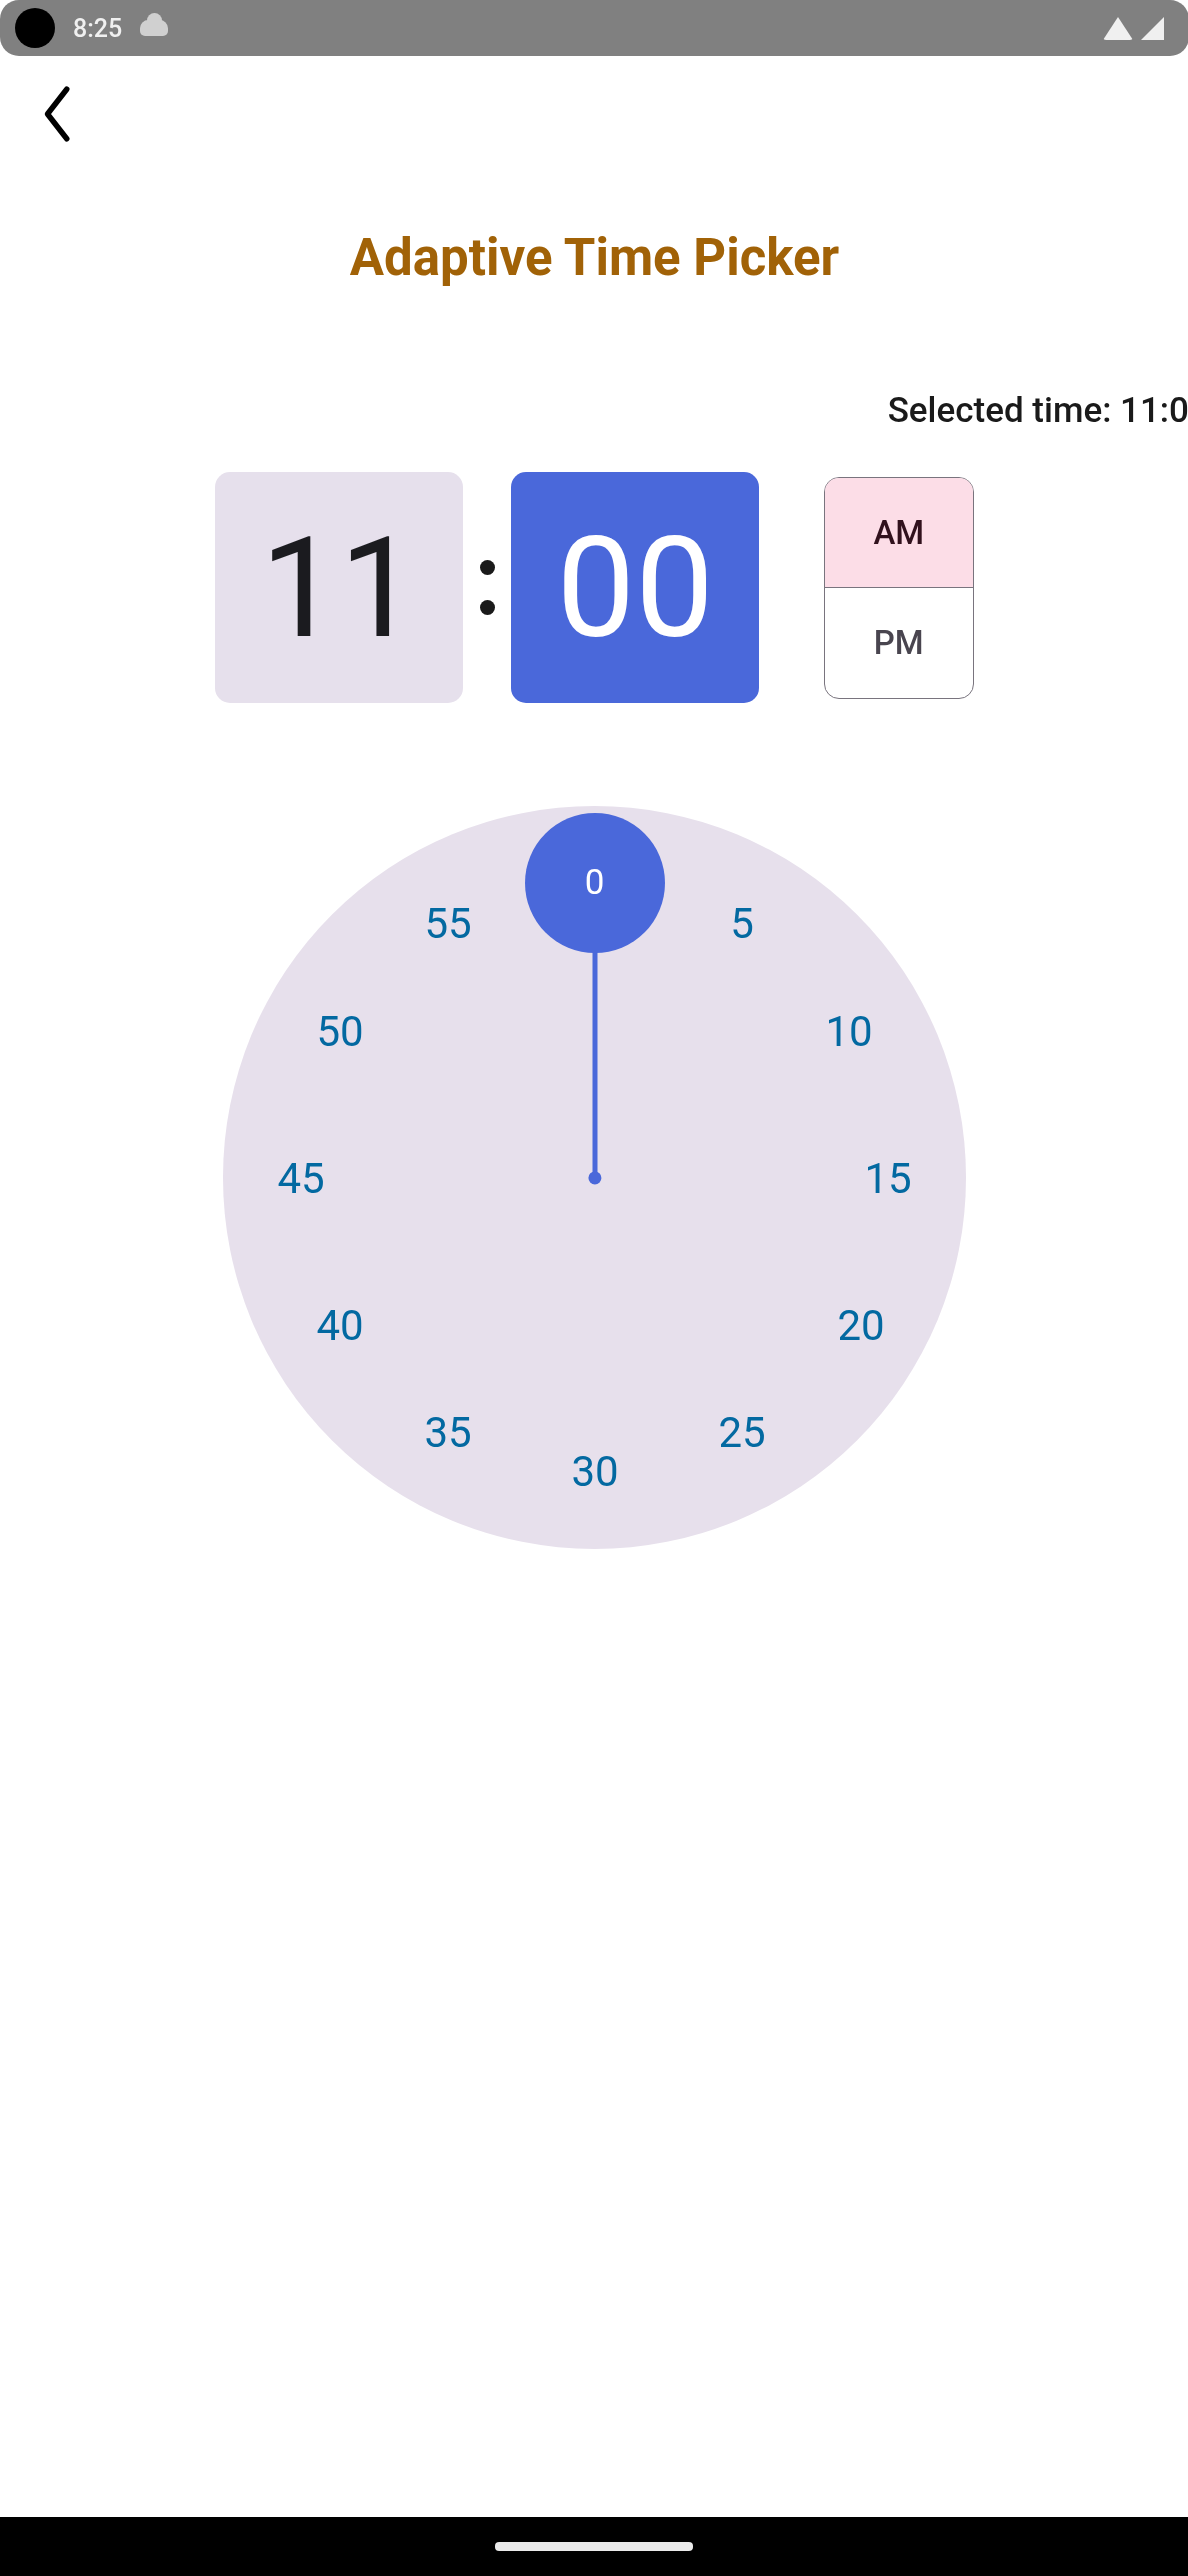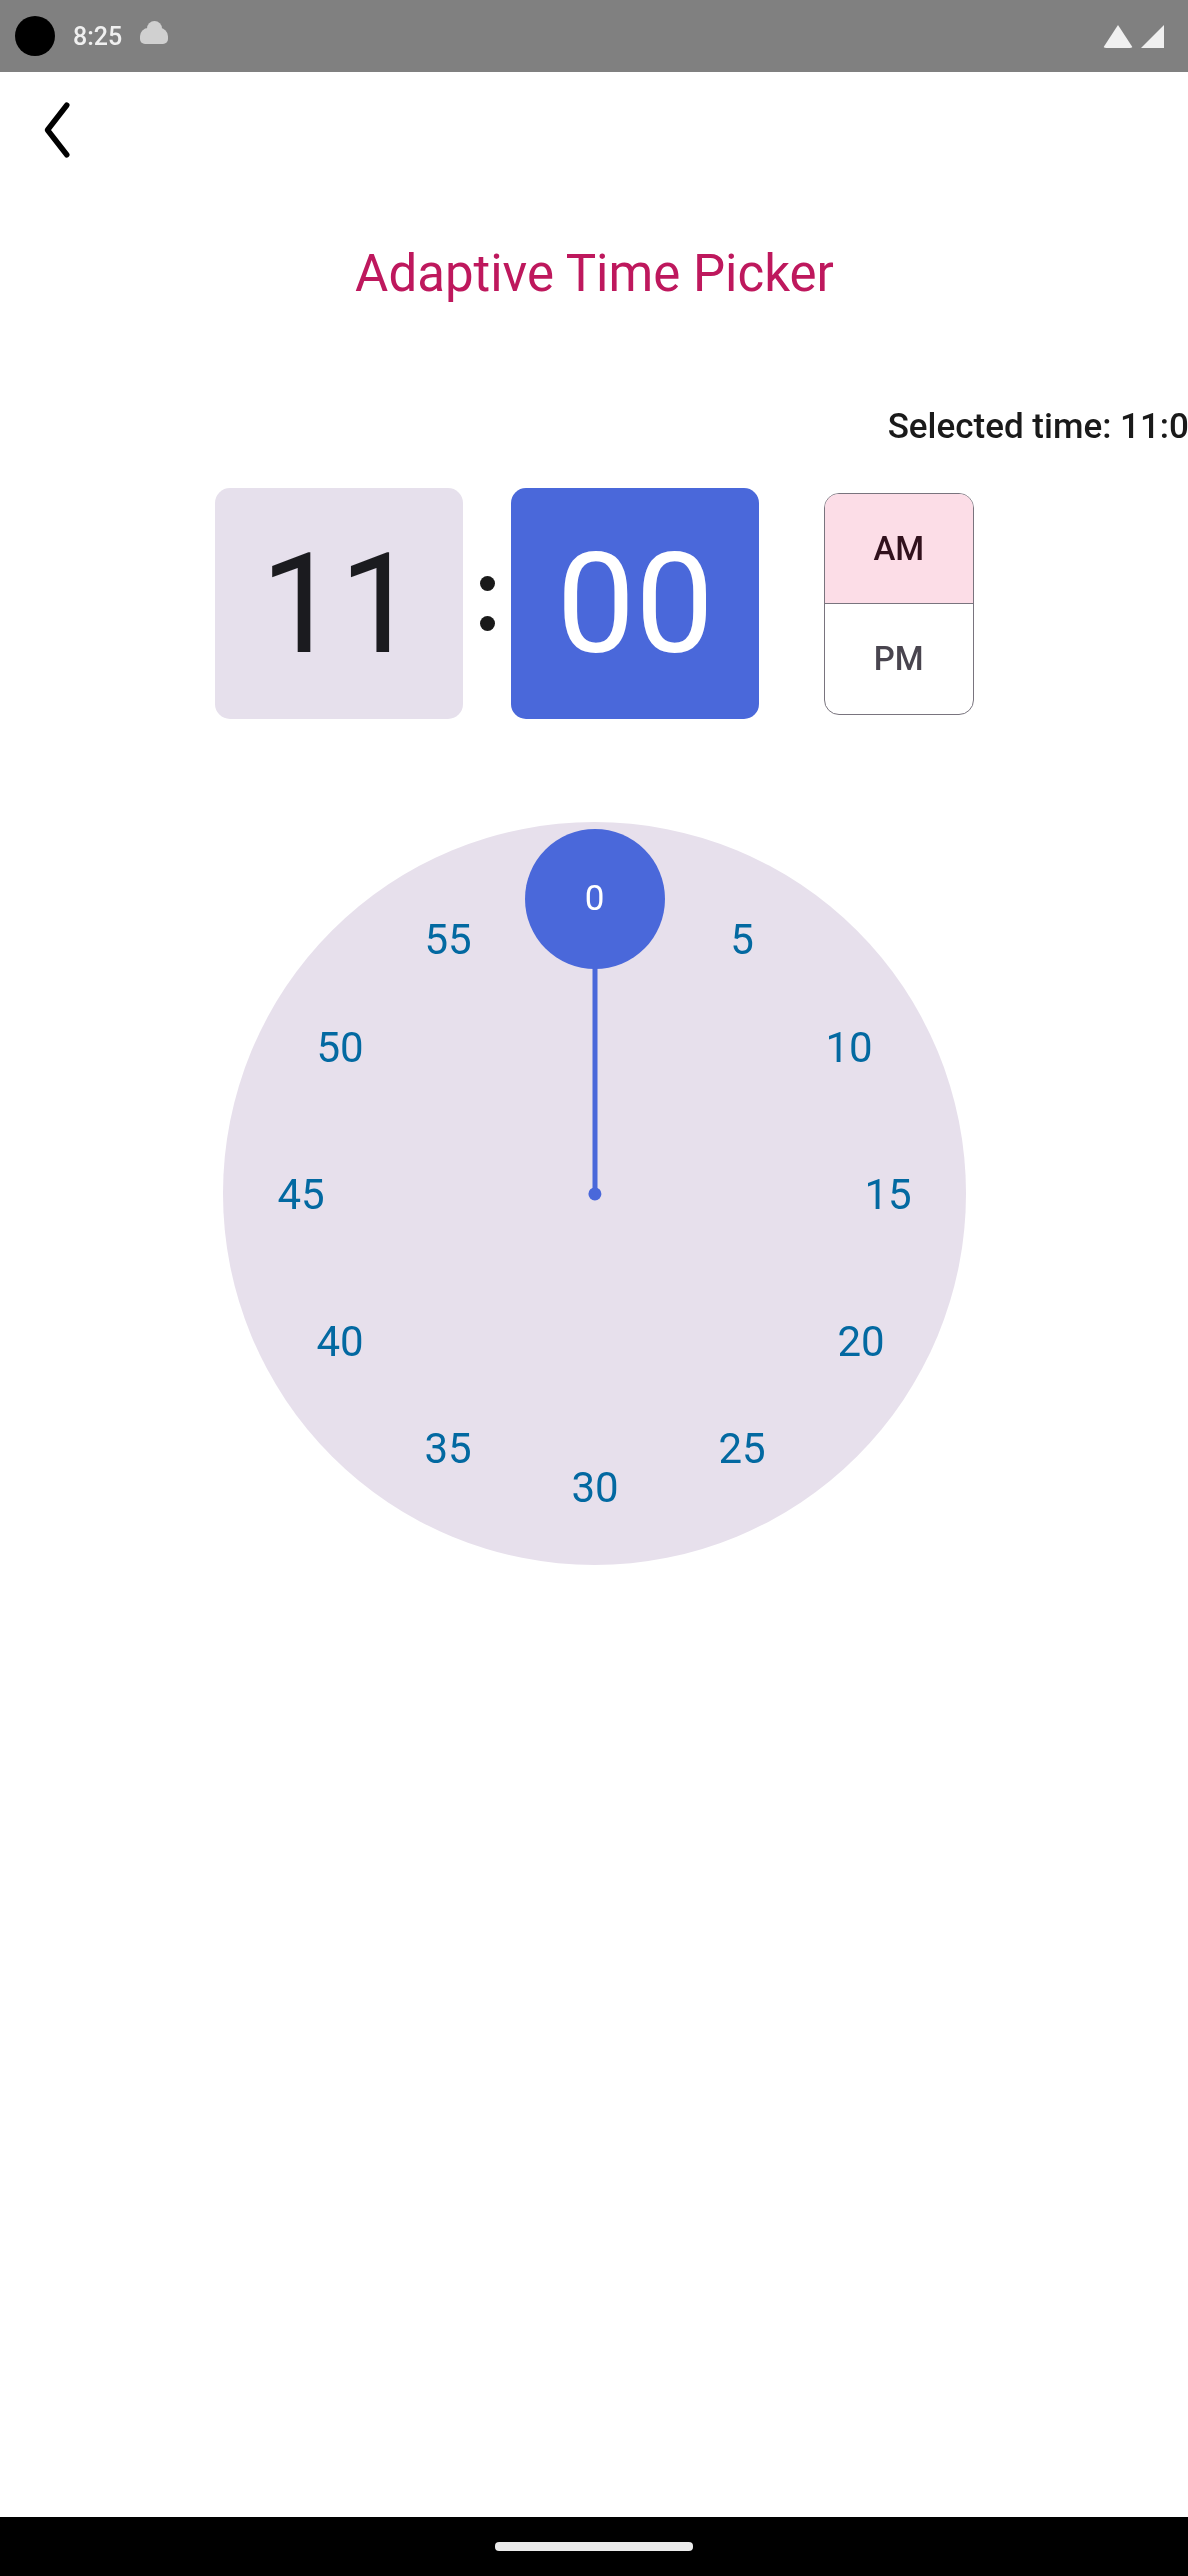--- a/index.html
+++ b/index.html
@@ -7,28 +7,29 @@
     margin: 0;
     padding: 0;
     width: 1189px;
     height: 2576px;
     font-family: 'Roboto', 'Helvetica Neue', Arial, sans-serif;
     background: #ffffff;
     overflow: hidden;
   }
   
   .status-bar {
-    height: 72px;
+    height: 56px;
     background: #808080;
     display: flex;
     align-items: center;
     padding: 0 25px 0 15px;
     color: #f0f0f0;
     font-size: 25px;
     font-weight: 500;
+    border-radius: 19px;
   }
   .status-left {
     display: flex;
     align-items: center;
     gap: 18px;
   }
   .status-camera {
     width: 40px;
     height: 40px;
     background: #000;
@@ -80,22 +81,22 @@
     display: flex;
     align-items: center;
     justify-content: center;
     cursor: pointer;
   }
   .chevron-left svg { width: 33px; height: 58px; }
   
   .page-title {
     text-align: center;
     font-size: 51px;
-    font-weight: 400;
-    color: #be185d;
+    font-weight: 700;
+    color: #a16207;
     margin-top: 56px;
   }
   .selected-time {
     text-align: right;
     font-size: 35px;
     font-weight: 500;
     color: #1a1a1a;
     margin-top: 103px;
     margin-left: 6px;
   }

